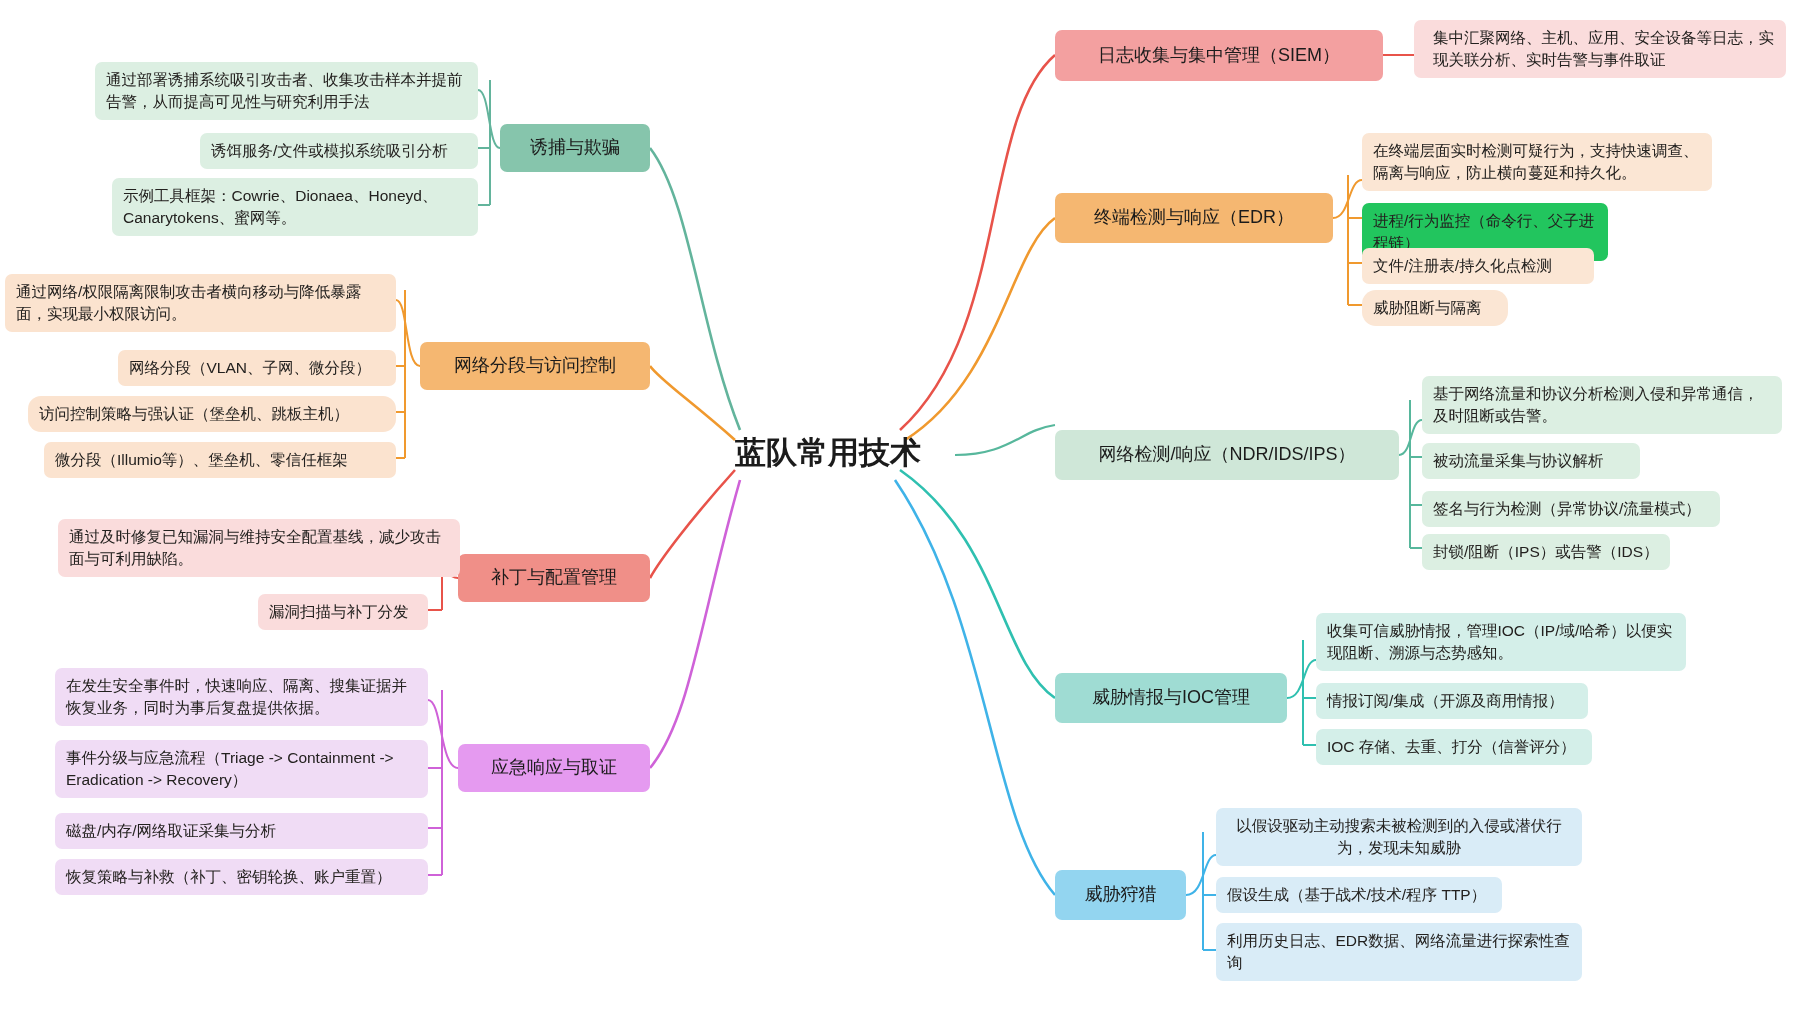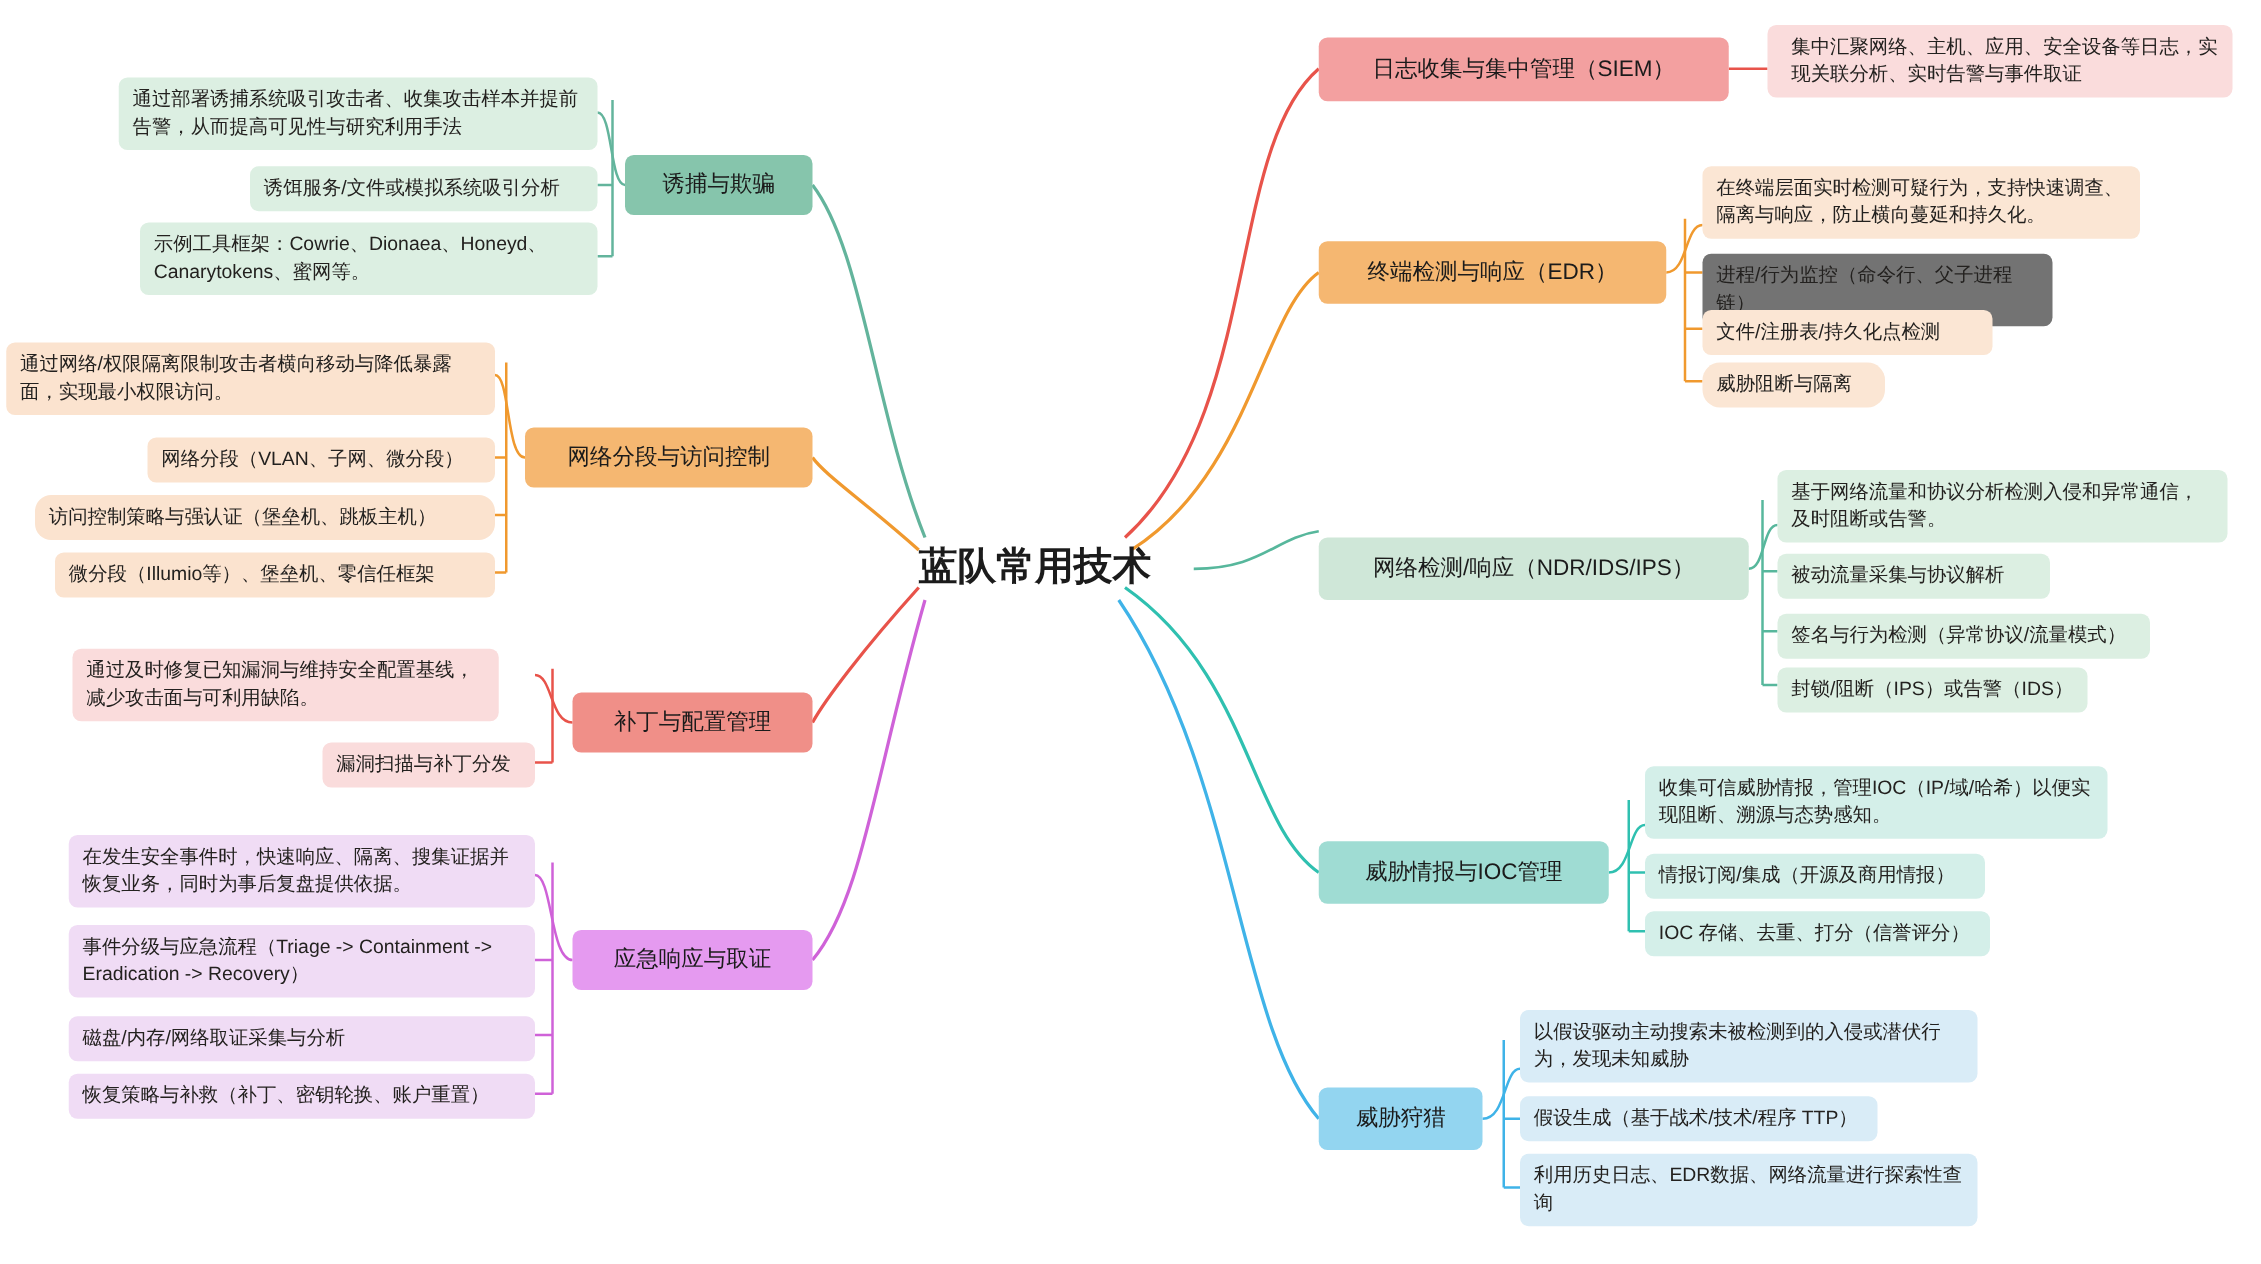--- a/index.html
+++ b/index.html
@@ -91,53 +91,53 @@
     <path d="M442,875 L428,875" stroke="#cf62d8" stroke-width="2" fill="none"></path>
   </svg>
 
   <div class="node center" style="left:735px;top:432px;">蓝队常用技术</div>
 
   <div class="node branch f18" style="left:1055px;top:30px;width:328px;height:51px;background:#f3a0a0;">日志收集与集中管理（SIEM）</div>
   <div class="node leaf f16" style="left:1414px;top:20px;width:372px;background:#fadcdc;padding-left:19px;">集中汇聚网络、主机、应用、安全设备等日志，实现关联分析、实时告警与事件取证</div>
 
   <div class="node branch f18" style="left:1055px;top:193px;width:278px;height:50px;background:#f5b771;">终端检测与响应（EDR）</div>
   <div class="node leaf f16" style="left:1362px;top:133px;width:350px;background:#fbe6d4;">在终端层面实时检测可疑行为，支持快速调查、隔离与响应，防止横向蔓延和持久化。</div>
-  <div class="node leaf f16" style="left:1362px;top:203px;width:280px;background:#737373;">进程/行为监控（命令行、父子进程链）</div>
+  <div class="node leaf f16" style="left:1362px;top:203px;width:246px;background:#22c55e;">进程/行为监控（命令行、父子进程链）</div>
   <div class="node leaf f16" style="left:1362px;top:248px;width:232px;background:#fbe6d4;">文件/注册表/持久化点检测</div>
   <div class="node leaf f16" style="left:1362px;top:290px;width:146px;background:#fbe6d4;border-radius:14px;">威胁阻断与隔离</div>
 
   <div class="node branch f18" style="left:1055px;top:430px;width:344px;height:50px;background:#cfe7d8;">网络检测/响应（NDR/IDS/IPS）</div>
   <div class="node leaf f16" style="left:1422px;top:376px;width:360px;background:#dcefe2;">基于网络流量和协议分析检测入侵和异常通信，及时阻断或告警。</div>
   <div class="node leaf f16" style="left:1422px;top:443px;width:218px;background:#dcefe2;">被动流量采集与协议解析</div>
   <div class="node leaf f16" style="left:1422px;top:491px;width:298px;background:#dcefe2;">签名与行为检测（异常协议/流量模式）</div>
   <div class="node leaf f16" style="left:1422px;top:534px;width:248px;background:#dcefe2;">封锁/阻断（IPS）或告警（IDS）</div>
 
   <div class="node branch f18" style="left:1055px;top:673px;width:232px;height:50px;background:#9fdcd3;">威胁情报与IOC管理</div>
   <div class="node leaf f16" style="left:1316px;top:613px;width:370px;background:#d4efe9;">收集可信威胁情报，管理IOC（IP/域/哈希）以便实现阻断、溯源与态势感知。</div>
   <div class="node leaf f16" style="left:1316px;top:683px;width:272px;background:#d4efe9;">情报订阅/集成（开源及商用情报）</div>
   <div class="node leaf f16" style="left:1316px;top:729px;width:276px;background:#d4efe9;">IOC 存储、去重、打分（信誉评分）</div>
 
   <div class="node branch f18" style="left:1055px;top:870px;width:131px;height:50px;background:#93d5f0;">威胁狩猎</div>
-  <div class="node leaf f16" style="left:1216px;top:808px;width:366px;background:#d9ecf7;">以假设驱动主动搜索未被检测到的入侵或潜伏行为，发现未知威胁</div>
+  <div class="node leaf f16" style="left:1216px;top:808px;width:366px;background:#d9ecf7;text-align:center;">以假设驱动主动搜索未被检测到的入侵或潜伏行为，发现未知威胁</div>
   <div class="node leaf f16" style="left:1216px;top:877px;width:286px;background:#d9ecf7;">假设生成（基于战术/技术/程序 TTP）</div>
   <div class="node leaf f16" style="left:1216px;top:923px;width:366px;background:#d9ecf7;">利用历史日志、EDR数据、网络流量进行探索性查询</div>
 
   <div class="node branch f18" style="left:500px;top:124px;width:150px;height:48px;background:#86c5ac;">诱捕与欺骗</div>
   <div class="node leaf f16" style="left:95px;top:62px;width:383px;background:#dcefe2;">通过部署诱捕系统吸引攻击者、收集攻击样本并提前告警，从而提高可见性与研究利用手法</div>
   <div class="node leaf f16" style="left:200px;top:133px;width:278px;background:#dcefe2;">诱饵服务/文件或模拟系统吸引分析</div>
   <div class="node leaf f16" style="left:112px;top:178px;width:366px;background:#dcefe2;">示例工具框架：Cowrie、Dionaea、Honeyd、Canarytokens、蜜网等。</div>
 
   <div class="node branch f18" style="left:420px;top:342px;width:230px;height:48px;background:#f5b771;">网络分段与访问控制</div>
   <div class="node leaf f16" style="left:5px;top:274px;width:391px;background:#fbe3cf;">通过网络/权限隔离限制攻击者横向移动与降低暴露面，实现最小权限访问。</div>
   <div class="node leaf f16" style="left:118px;top:350px;width:278px;background:#fbe3cf;">网络分段（VLAN、子网、微分段）</div>
   <div class="node leaf f16" style="left:28px;top:396px;width:368px;background:#fbe3cf;border-radius:13px;">访问控制策略与强认证（堡垒机、跳板主机）</div>
   <div class="node leaf f16" style="left:44px;top:442px;width:352px;background:#fbe3cf;">微分段（Illumio等）、堡垒机、零信任框架</div>
 
   <div class="node branch f18" style="left:458px;top:554px;width:192px;height:48px;background:#f08f88;">补丁与配置管理</div>
-  <div class="node leaf f16" style="left:58px;top:519px;width:341px;background:#fadcdc;">通过及时修复已知漏洞与维持安全配置基线，减少攻击面与可利用缺陷。</div>
+  <div class="node leaf f16" style="left:58px;top:519px;width:402px;background:#fadcdc;">通过及时修复已知漏洞与维持安全配置基线，减少攻击面与可利用缺陷。</div>
   <div class="node leaf f16" style="left:258px;top:594px;width:170px;background:#fadcdc;">漏洞扫描与补丁分发</div>
 
   <div class="node branch f18" style="left:458px;top:744px;width:192px;height:48px;background:#e59af0;">应急响应与取证</div>
   <div class="node leaf f16" style="left:55px;top:668px;width:373px;background:#f0dcf5;">在发生安全事件时，快速响应、隔离、搜集证据并恢复业务，同时为事后复盘提供依据。</div>
   <div class="node leaf f16" style="left:55px;top:740px;width:373px;background:#f0dcf5;">事件分级与应急流程（Triage -&gt; Containment -&gt; Eradication -&gt; Recovery）</div>
   <div class="node leaf f16" style="left:55px;top:813px;width:373px;background:#f0dcf5;">磁盘/内存/网络取证采集与分析</div>
   <div class="node leaf f16" style="left:55px;top:859px;width:373px;background:#f0dcf5;">恢复策略与补救（补丁、密钥轮换、账户重置）</div>
 
 </div>
 

